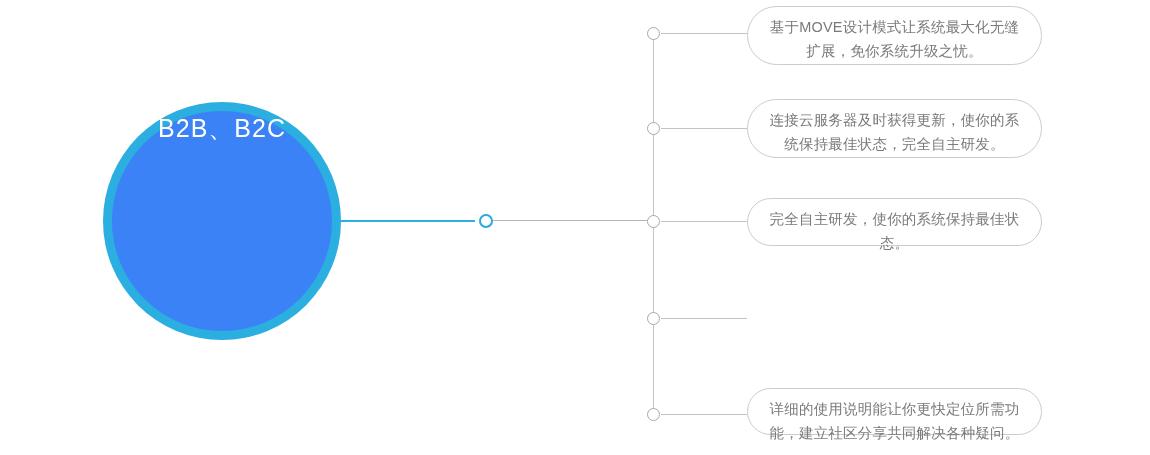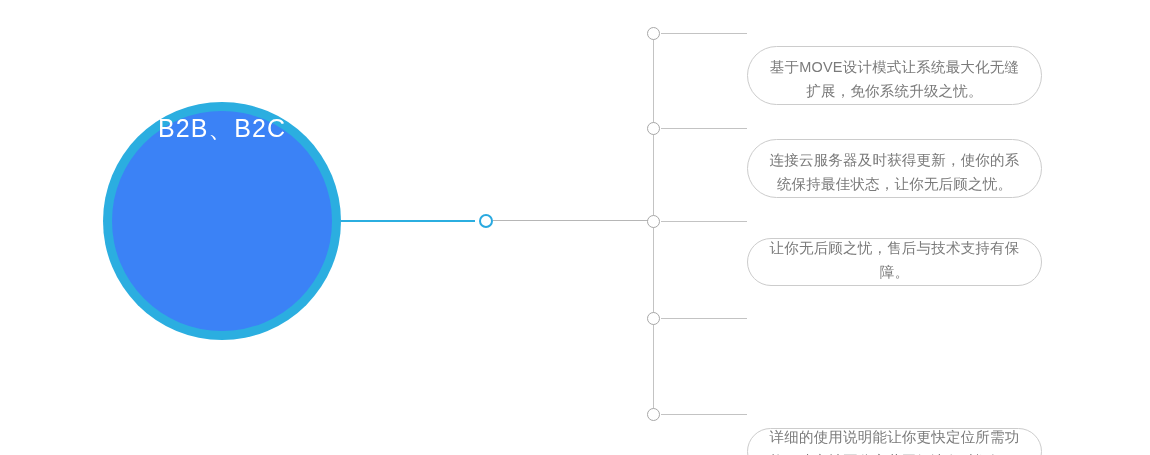--- a/index.html
+++ b/index.html
@@ -110,24 +110,23 @@
   
   .msg-box {
     position: absolute;
     left: 747px;
     width: 295px;
     border: 1px solid #cccccc;
     border-radius: 34px;
     background: #ffffff;
     box-sizing: border-box;
     display: flex;
-    align-items: flex-end;
+    align-items: flex-start;
     justify-content: center;
-    padding: 1px 20px;
-    margin-top: 40px;
+    padding: 8px 20px;
   }
   .msg-text {
     color: #7a7a7a;
     font-size: 14.5px;
     line-height: 24px;
     text-align: center;
     letter-spacing: 0.2px;
   }
 </style>
 </head>
@@ -149,27 +148,27 @@
 
   <div class="branch-node" style="top:27px"></div>
   <div class="branch-line" style="top:33px"></div>
   <div class="msg-box" style="top:6px;height:59px">
     <span class="msg-text">基于MOVE设计模式让系统最大化无缝扩展，免你系统升级之忧。</span>
   </div>
 
   <div class="branch-node" style="top:122px"></div>
   <div class="branch-line" style="top:128px"></div>
   <div class="msg-box" style="top:99px;height:59px">
-    <span class="msg-text">连接云服务器及时获得更新，使你的系统保持最佳状态，让你无后顾之忧。</span>
+    <span class="msg-text">连接云服务器及时获得更新，使你的系统保持最佳状态，完全自主研发。</span>
   </div>
 
   <div class="branch-node" style="top:215px"></div>
   <div class="branch-line" style="top:221px"></div>
   <div class="msg-box" style="top:198px;height:48px">
-    <span class="msg-text">让你无后顾之忧，售后与技术支持有保障。</span>
+    <span class="msg-text">完全自主研发，使你的系统保持最佳状态。</span>
   </div>
 
   <div class="branch-node" style="top:312px"></div>
   <div class="branch-line" style="top:318px"></div>
 
   <div class="branch-node" style="top:408px"></div>
   <div class="branch-line" style="top:414px"></div>
   <div class="msg-box" style="top:388px;height:47px">
     <span class="msg-text">详细的使用说明能让你更快定位所需功能，建立社区分享共同解决各种疑问。</span>
   </div>

